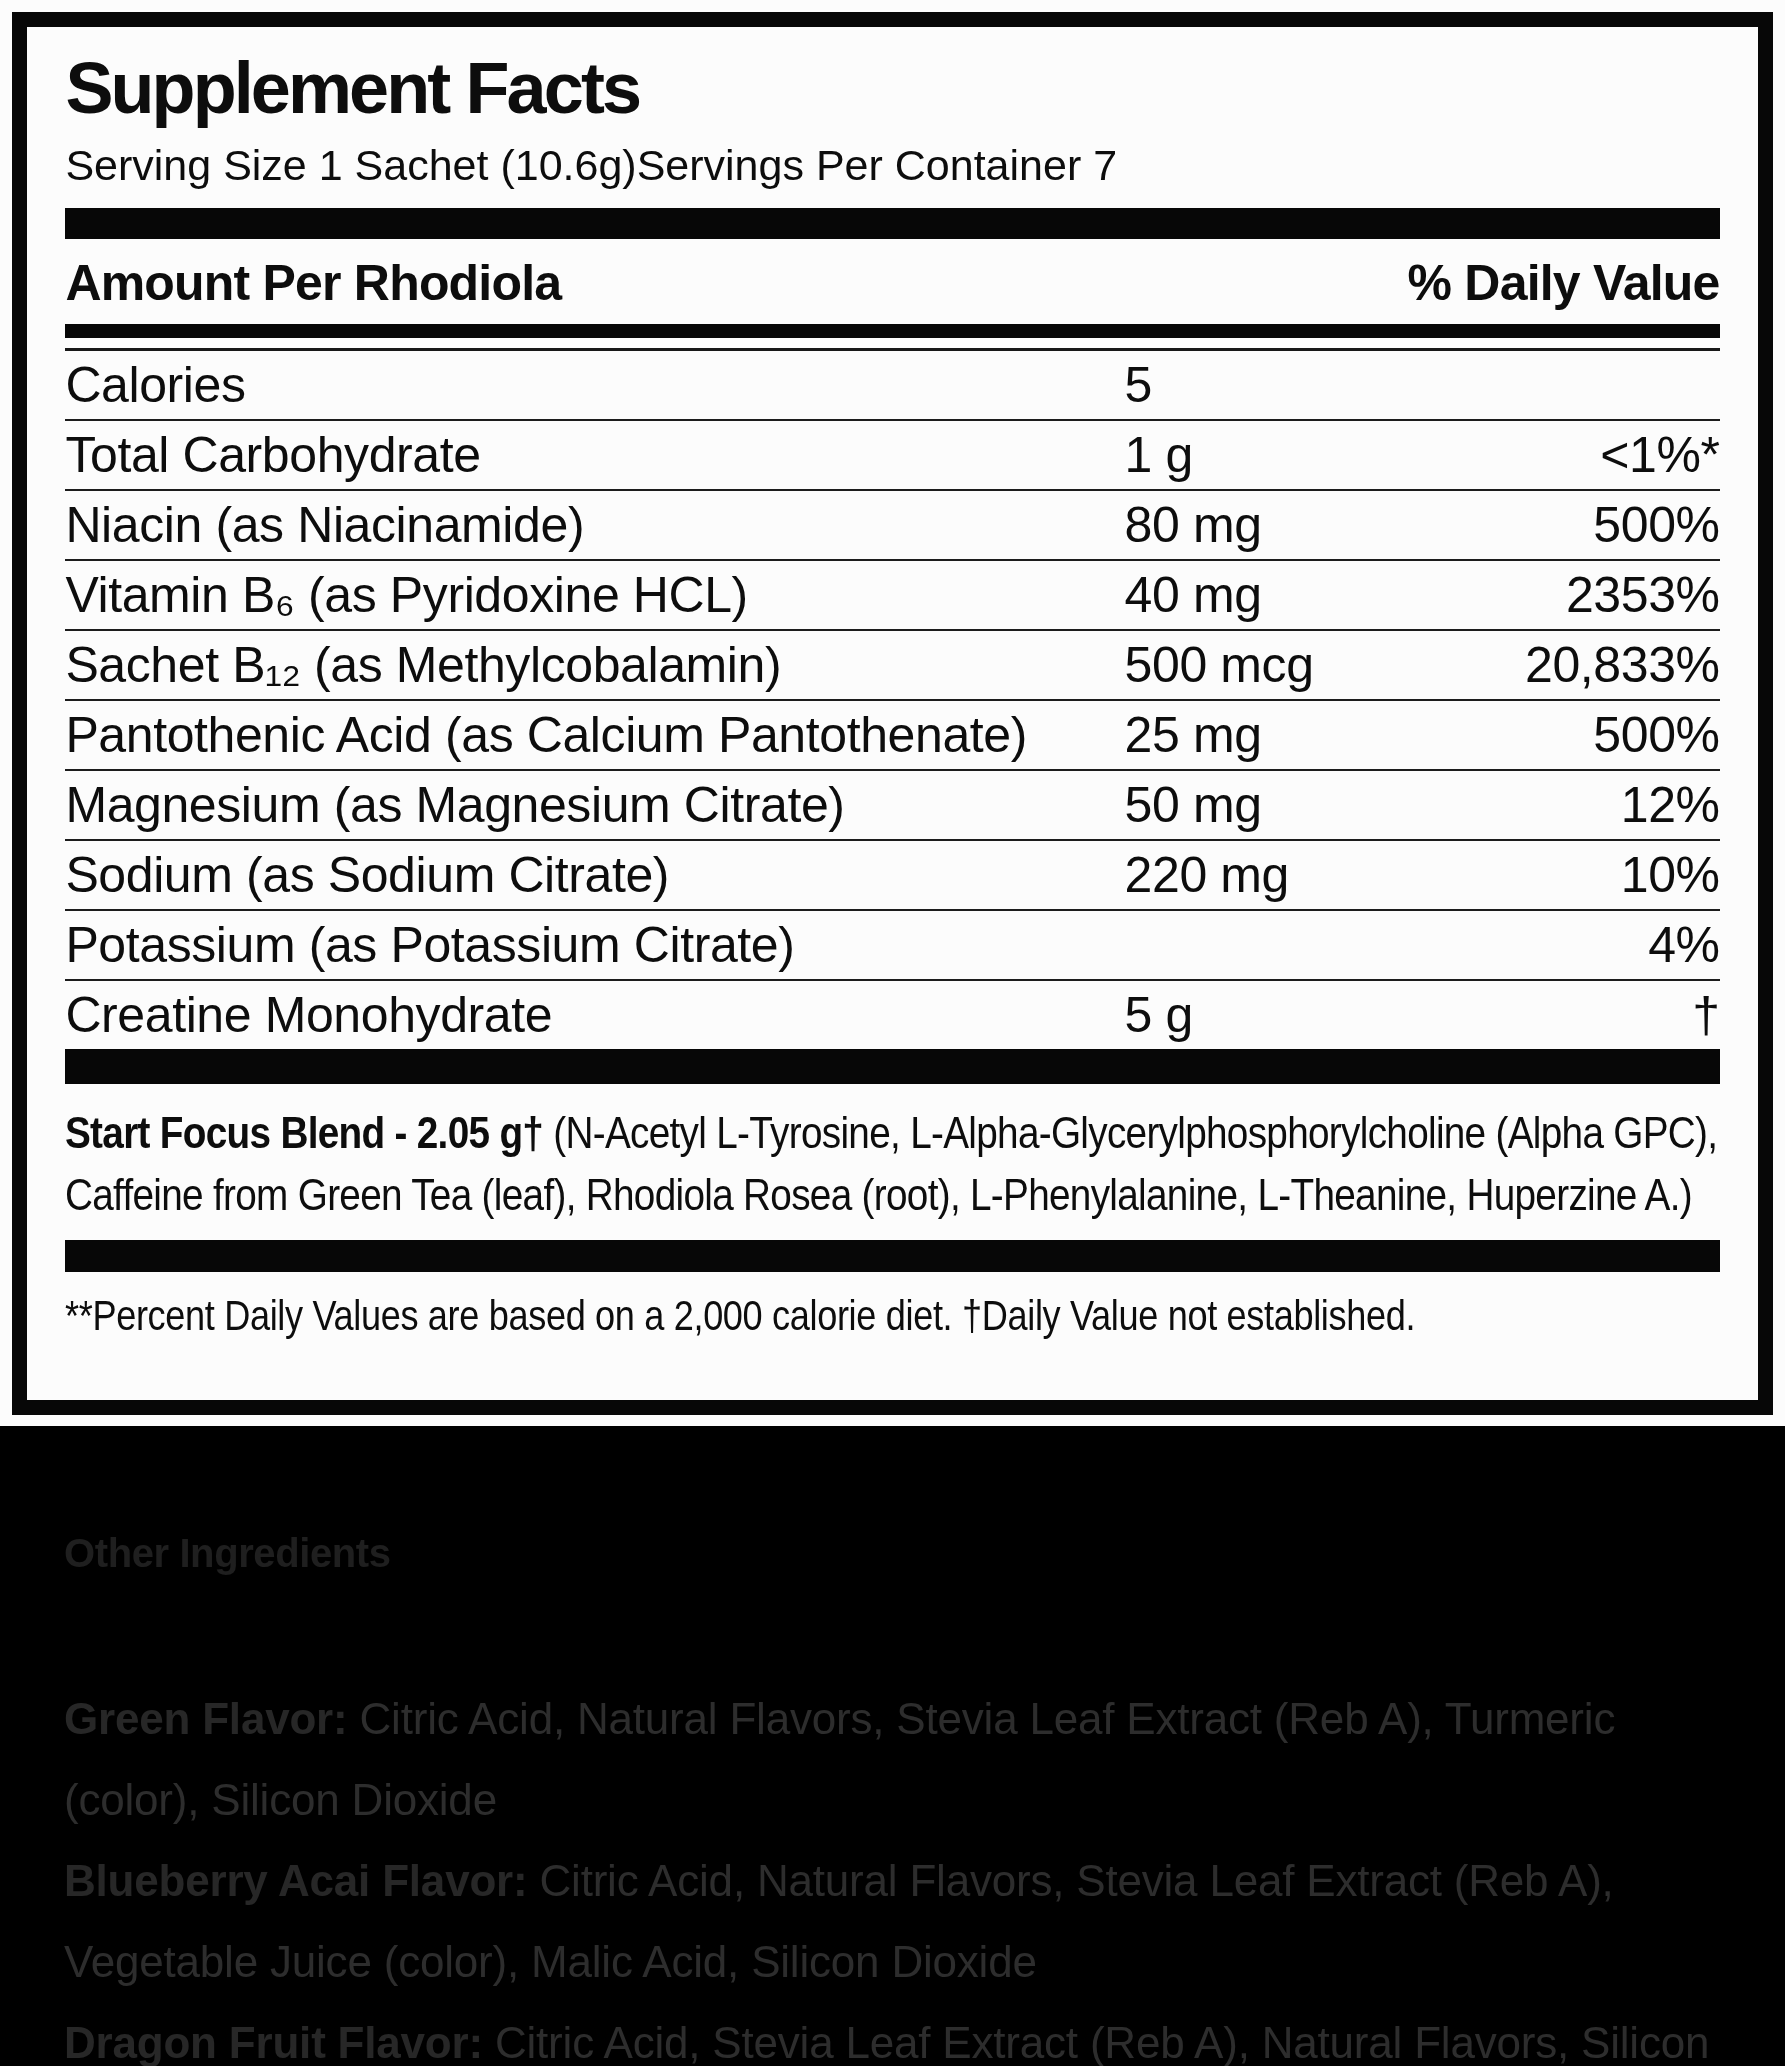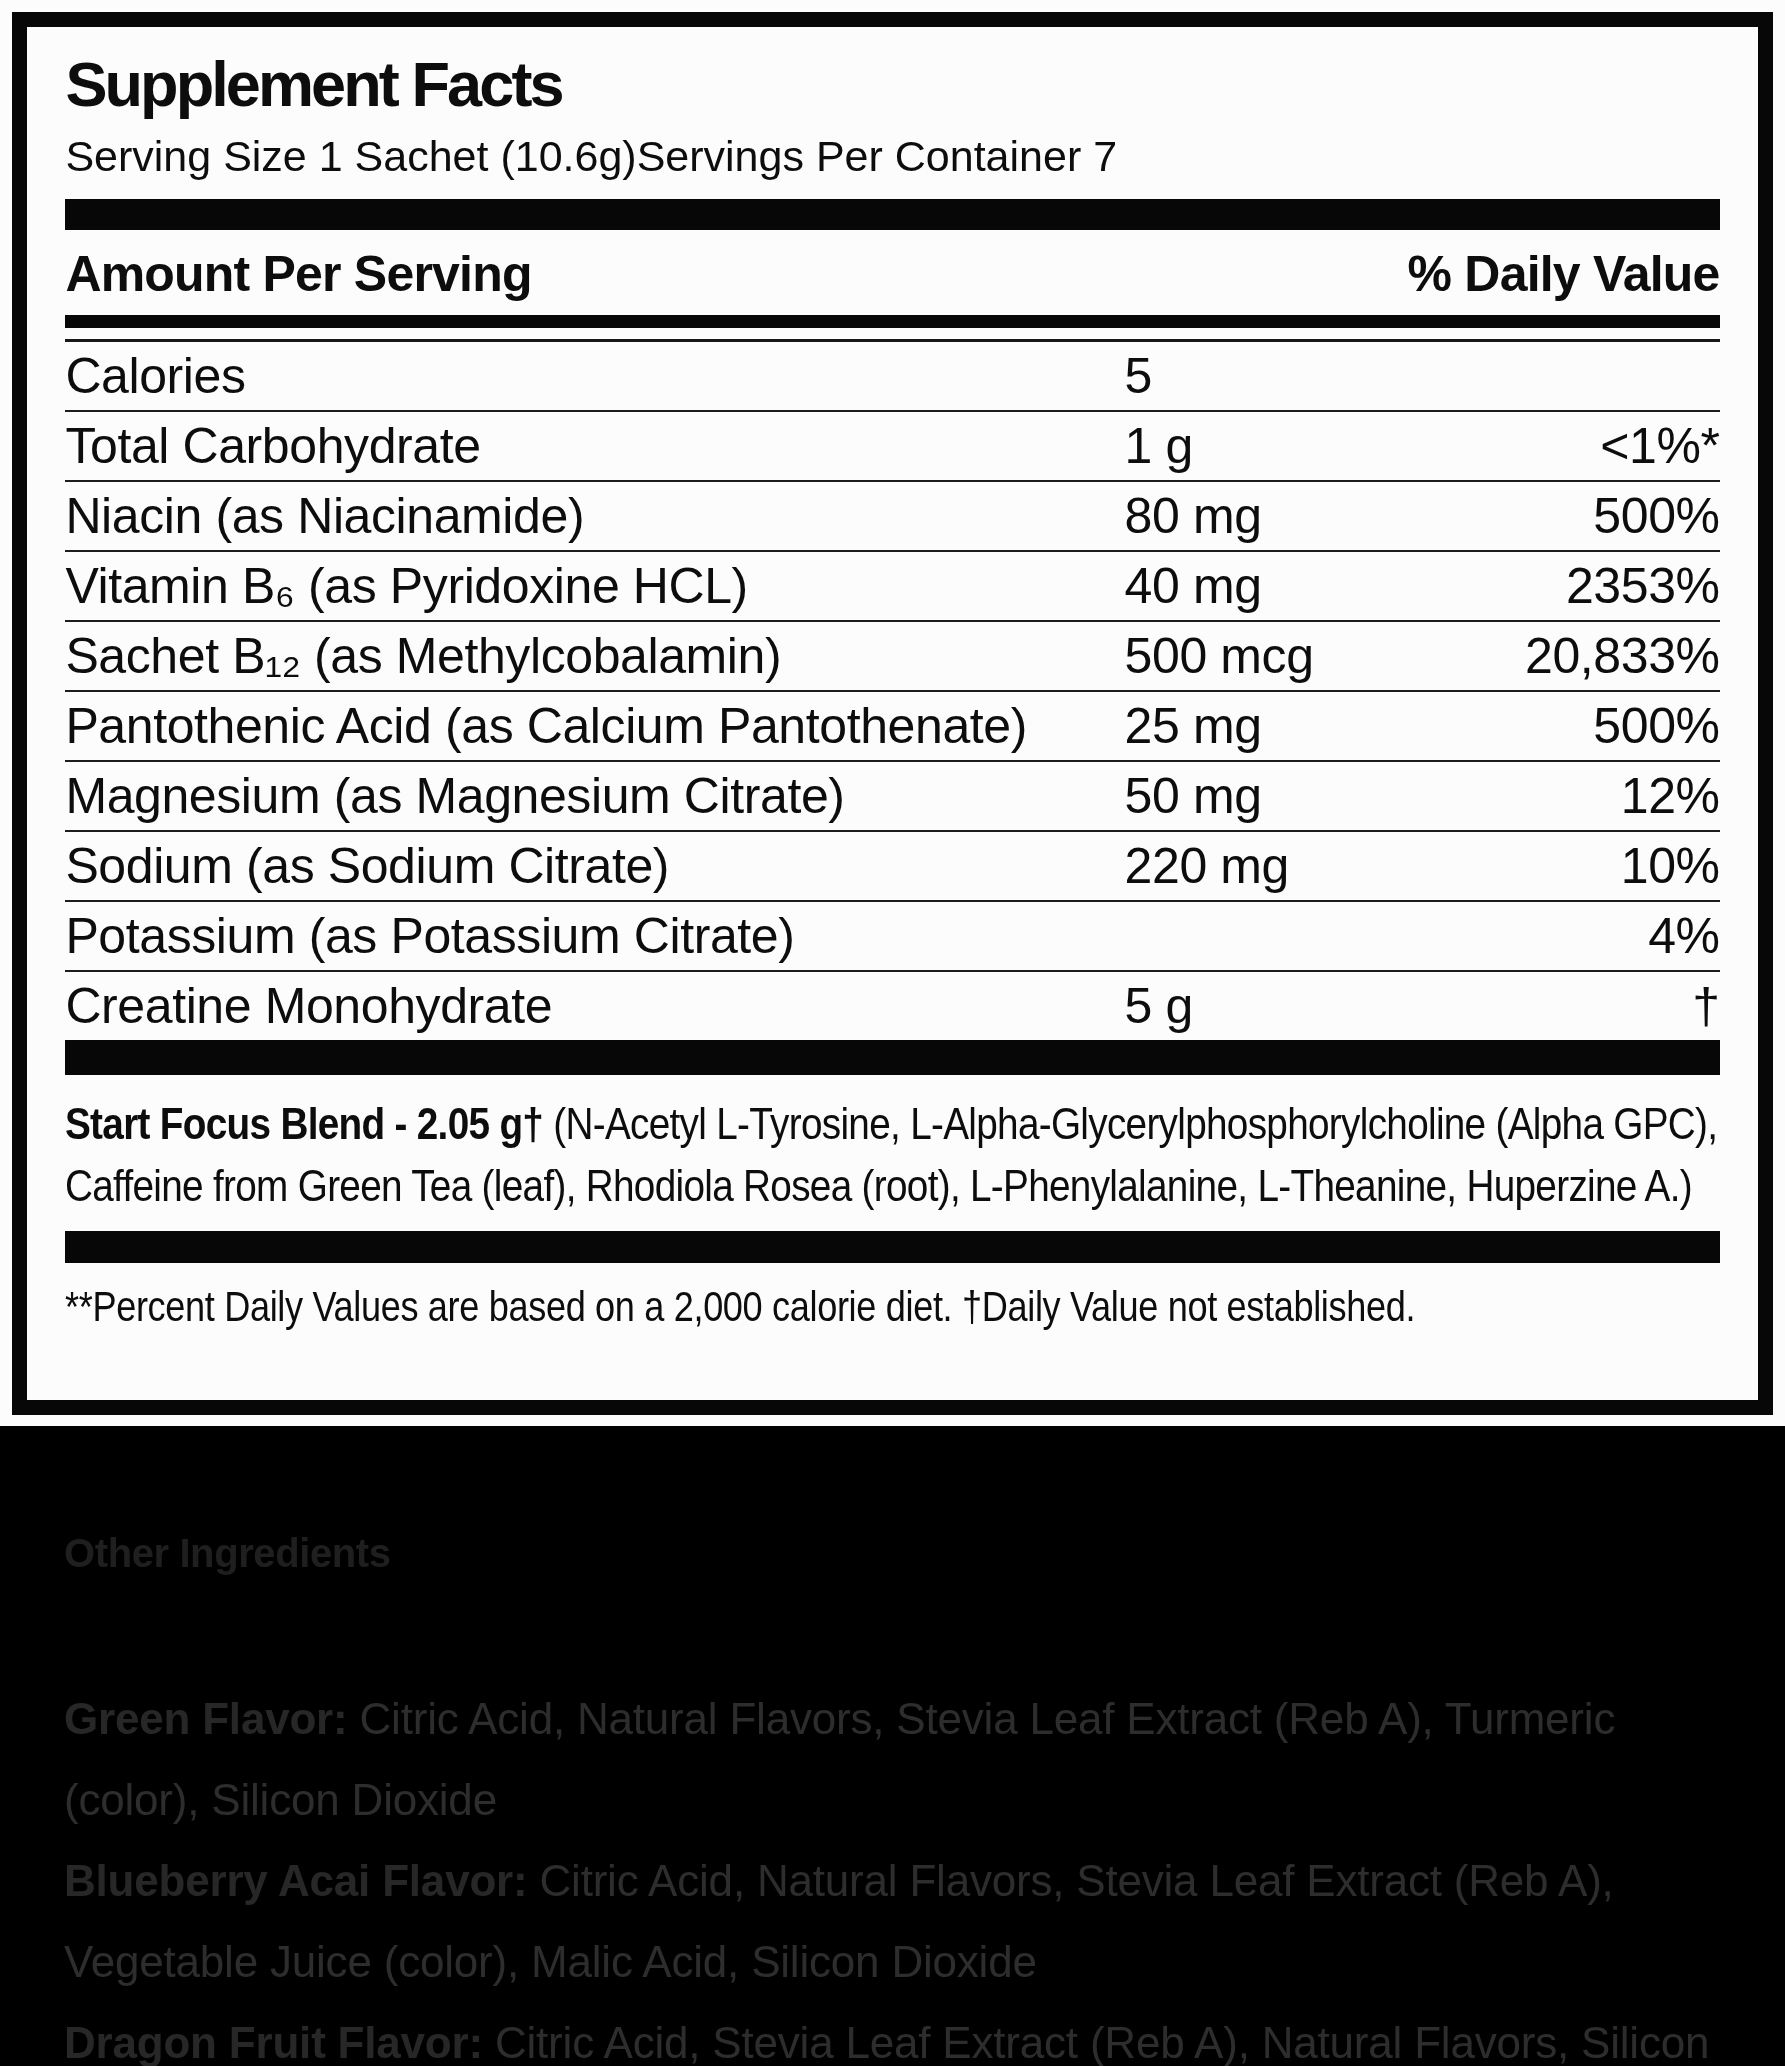--- a/index.html
+++ b/index.html
@@ -14,21 +14,21 @@
   .sheet{
     position:absolute;top:0;left:0;width:1785px;height:1426px;
     background:#fcfcfc;box-sizing:border-box;padding:12.4px 12.4px 0 12.4px;
   }
   .label{
     box-sizing:border-box;width:100%;height:1403px;
     background:#fcfcfc;border:15px solid #070707;
     padding:21.5px 38px 0 38px;overflow:hidden;
   }
   .title{
-    font-size:63px;font-weight:700;letter-spacing:-2.9px;
+    font-size:72px;font-weight:700;letter-spacing:-2.9px;
     margin:2.5px 0 14px 0;line-height:1.05;
   }
   .serving-row{
     display:flex;justify-content:flex-start;align-items:baseline;
     font-size:43px;margin:0 0 18px 0;
   }
   .bar{background:#070707;width:100%;}
   .bar-thick{height:31px;}
   .header-row{
     display:flex;justify-content:space-between;align-items:baseline;
@@ -86,21 +86,21 @@
     <h1 class="title">Supplement Facts</h1>
 
     <div class="serving-row">
       <span>Serving Size 1 Sachet (10.6g)</span>
       <span>Servings Per Container 7</span>
     </div>
 
     <div class="bar bar-thick"></div>
 
     <div class="header-row">
-      <span>Amount Per Serving</span>
+      <span>Amount Per Rhodiola</span>
       <span>% Daily Value</span>
     </div>
 
     <div class="bar bar-mid"></div>
     <div class="gap"></div>
     <div class="thin"></div>
 
     <div class="rows">
   <div class="row">
     <span class="name">Calories</span>

